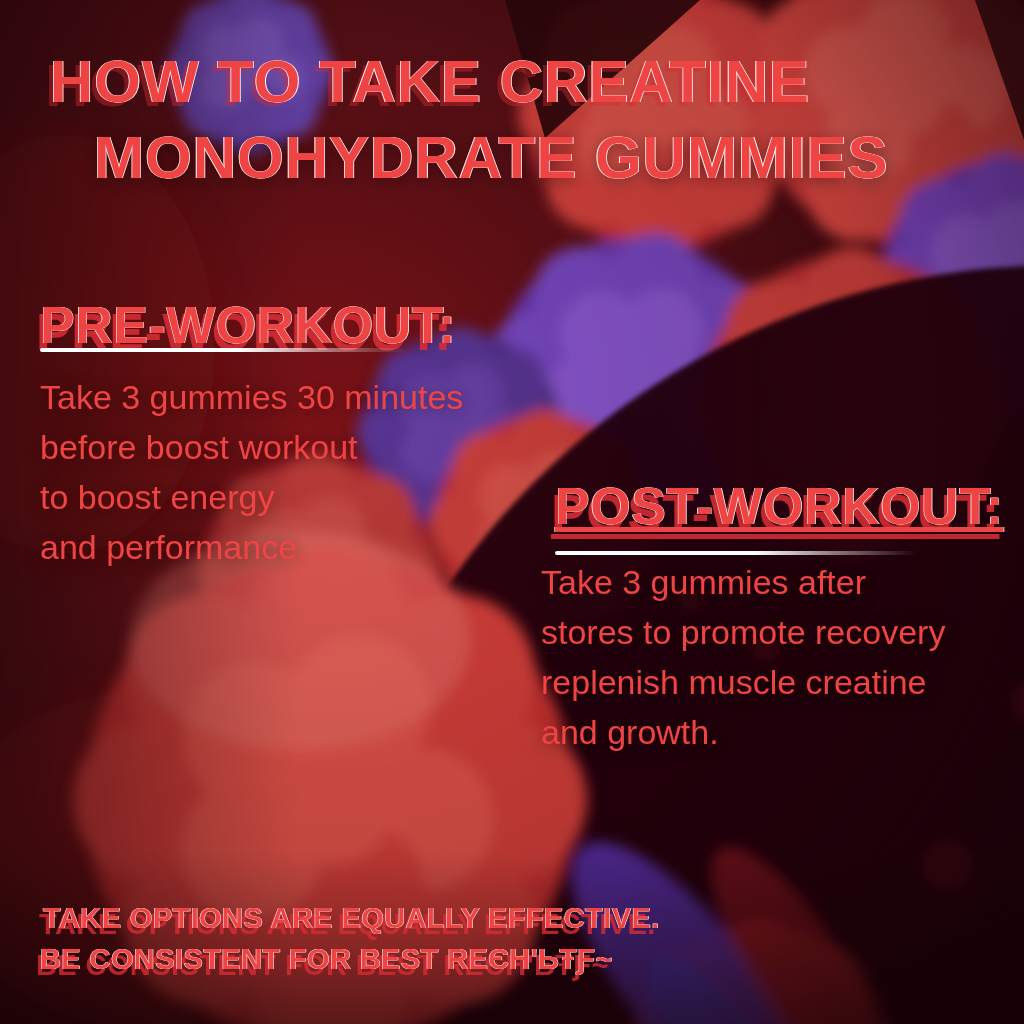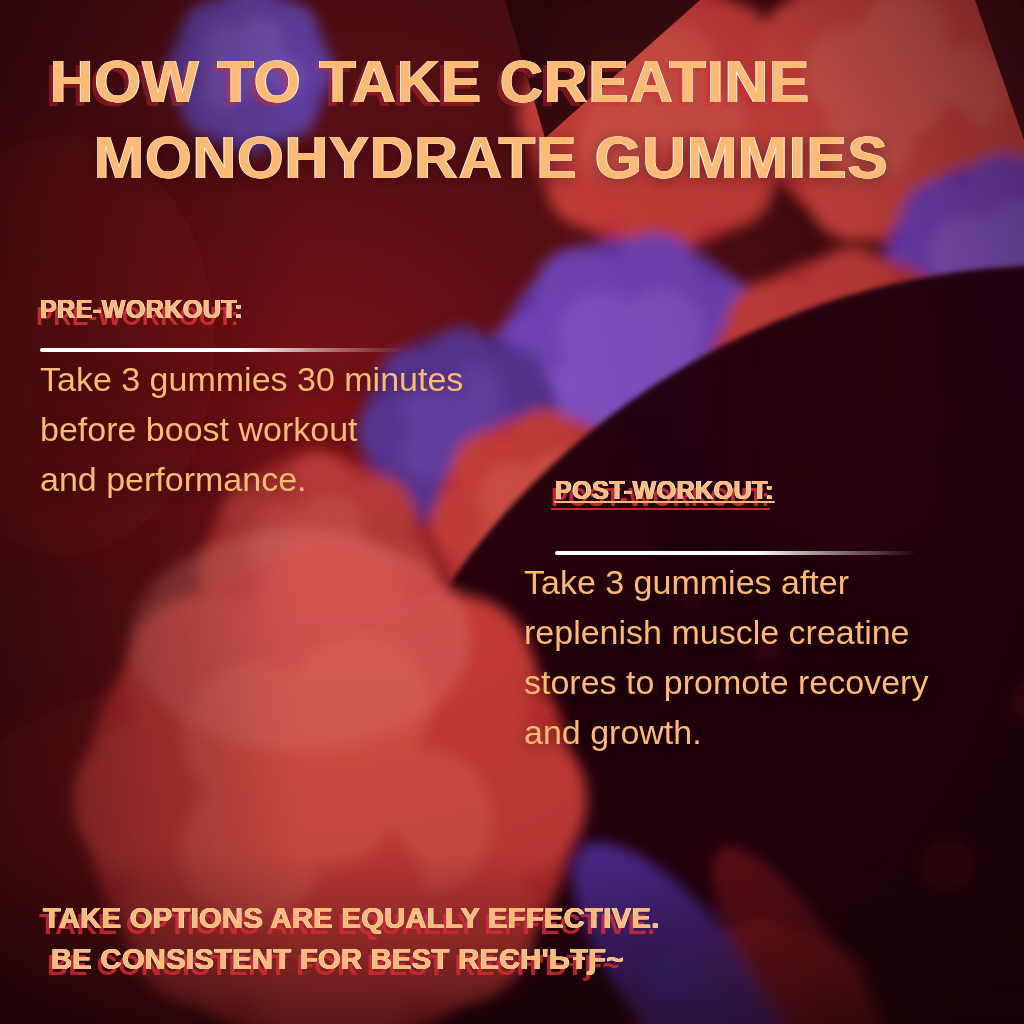--- a/index.html
+++ b/index.html
@@ -3,45 +3,45 @@
 <meta charset="utf-8">
 <style>
   html,body{margin:0;padding:0;background:#000;}
   .page{
     position:relative;width:1024px;height:1024px;overflow:hidden;
     background:#3a070c;
     font-family:"Liberation Sans","DejaVu Sans",sans-serif;
     -webkit-font-smoothing:antialiased;
   }
   .bg{position:absolute;inset:0;width:1024px;height:1024px;display:block;}
-  .txt{position:absolute;color:#fdba74;white-space:nowrap;}
+  .txt{position:absolute;color:#ef4444;white-space:nowrap;}
 
   .title{left:50px;top:44px;font-size:60px;font-weight:800;letter-spacing:1px;line-height:76px;}
   .title .l1{text-shadow:0.8px 0 0 #fff,-0.8px 0 0 #fff,-5px 4px 0 rgba(213,40,48,0.42);}
   .title .l2{text-shadow:0.8px 0 0 #fff,-0.8px 0 0 #fff,0 3px 14px rgba(20,0,4,0.45);margin-left:44px;}
 
-  .heading{font-size:25px;font-weight:800;letter-spacing:0.5px;
+  .heading{font-size:52px;font-weight:800;letter-spacing:0.5px;
     text-shadow:0.6px 0 0 #fff,-0.6px 0 0 #fff,-4px 7px 0 rgba(216,44,52,0.88);text-align:center;}
   .underline{position:absolute;height:4px;border-radius:2px;
     background:linear-gradient(90deg,#ffffff 0%,#ffffff 55%,rgba(255,255,255,0.45) 78%,rgba(255,255,255,0) 100%);}
   .body{font-size:34px;font-weight:400;line-height:50px;
     text-shadow:0 2px 16px rgba(30,0,5,0.5);}
 
   .pre-heading{left:40px;top:295px;}
   .pre-underline{left:40px;top:348px;width:365px;}
-  .pre-body{left:40px;top:354px;}
+  .pre-body{left:40px;top:372px;}
 
   .post-heading{left:555px;top:476px;text-decoration:underline;}
   .post-underline{left:555px;top:551px;width:362px;}
-  .post-body{left:524px;top:557px;}
+  .post-body{left:541px;top:557px;}
 
   .footer{font-size:29px;font-weight:800;letter-spacing:0.4px;line-height:41px;
     text-shadow:0.5px 0 0 #fff,-0.5px 0 0 #fff,-4px 6px 0 rgba(216,44,52,0.8);}
   .footer.f1{left:43px;top:898px;}
-  .footer.f2{left:51px;top:939px;}
+  .footer.f2{left:40px;top:939px;}
 </style>
 </head>
 <body>
 
 <div class="page">
 
   <svg class="bg" viewBox="0 0 1024 1024" preserveAspectRatio="none" aria-hidden="true">
     <defs>
       <radialGradient id="bgG" cx="30%" cy="42%" r="85%">
         <stop offset="0%" stop-color="#7c1217"></stop>
@@ -136,28 +136,29 @@
   <div class="txt title">
     <div class="l1">HOW TO TAKE CREATINE</div>
     <div class="l2">MONOHYDRATE GUMMIES</div>
   </div>
 
   <div class="txt heading pre-heading">PRE-WORKOUT:</div>
   <div class="underline pre-underline"></div>
   <div class="txt body pre-body">
     <div>Take 3 gummies 30 minutes</div>
     <div>before boost workout</div>
+    <div>to boost energy</div>
     <div>and performance.</div>
   </div>
 
   <div class="txt heading post-heading">POST-WORKOUT:</div>
   <div class="underline post-underline"></div>
   <div class="txt body post-body">
     <div>Take 3 gummies after</div>
+    <div>stores to promote recovery</div>
     <div>replenish muscle creatine</div>
-    <div>stores to promote recovery</div>
     <div>and growth.</div>
   </div>
 
   <div class="txt footer f1">TAKE OPTIONS ARE EQUALLY EFFECTIVE.</div>
   <div class="txt footer f2">BE CONSISTENT FOR BEST REЄН'ЬŦƑ~</div>
 
 </div>
 
 </body></html>

